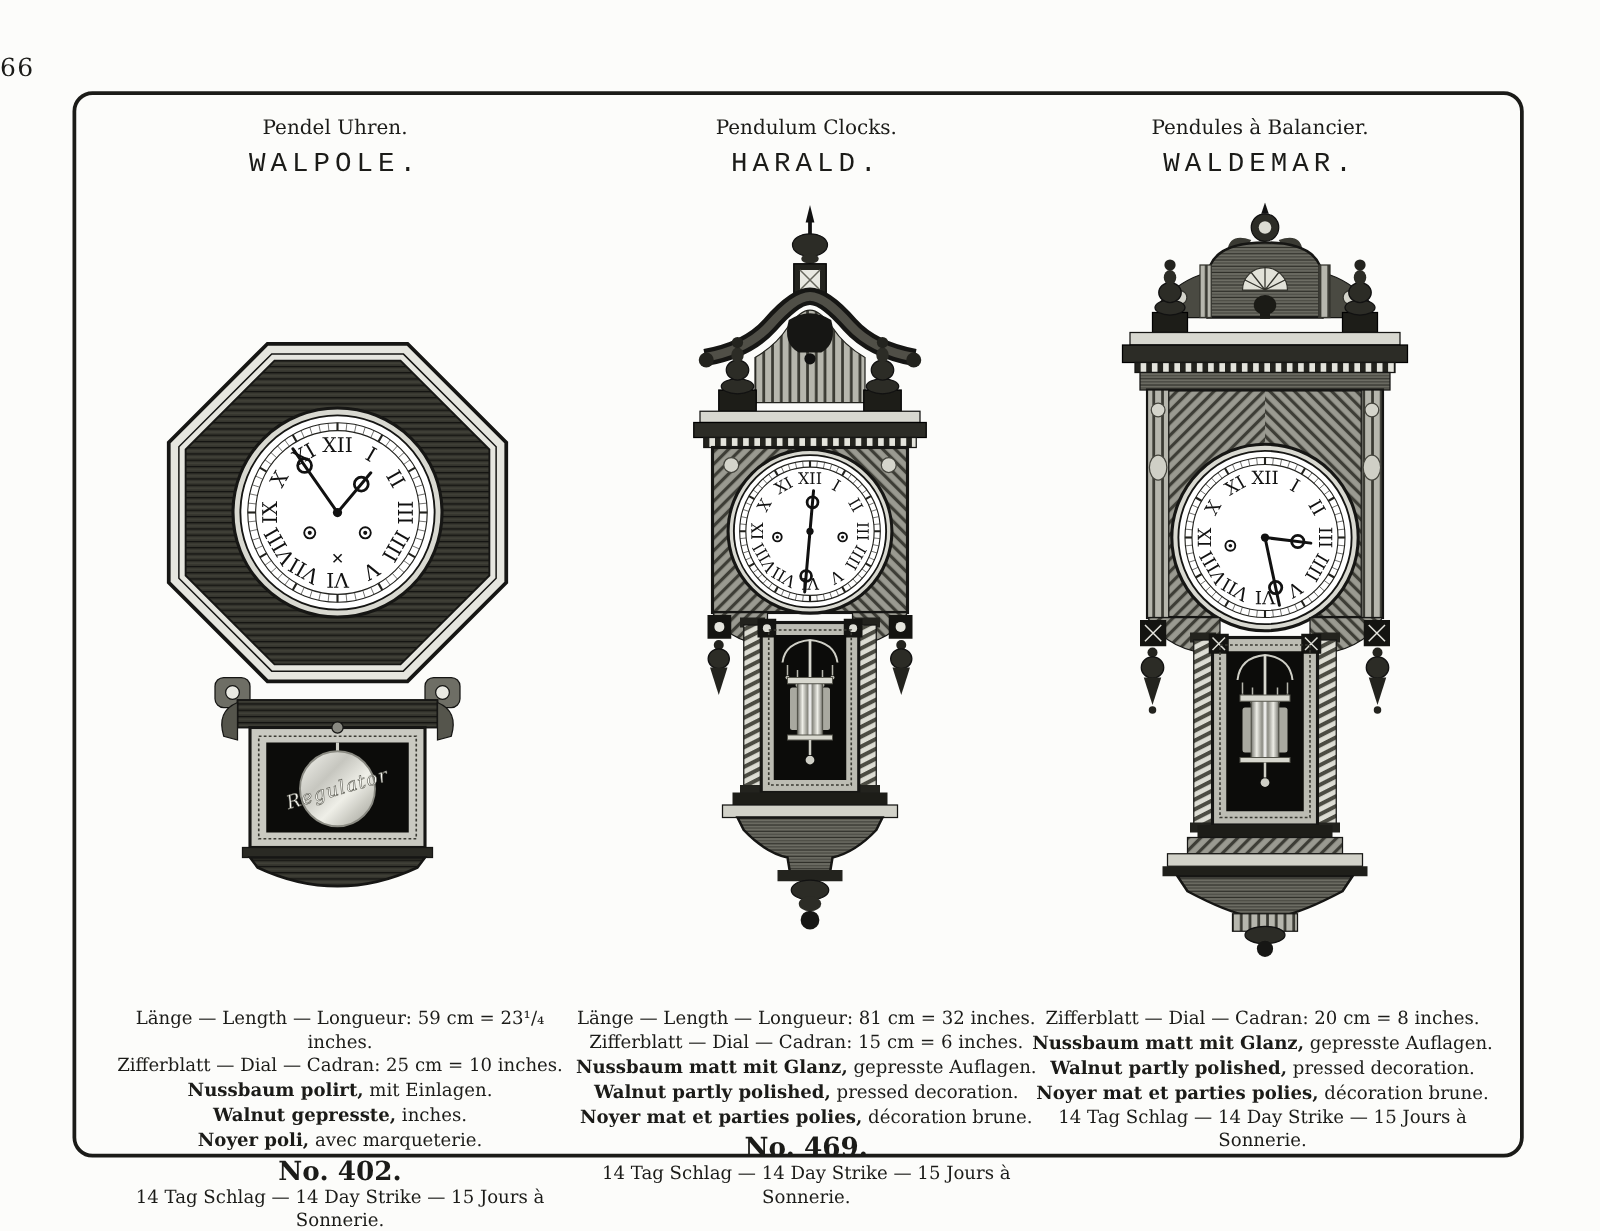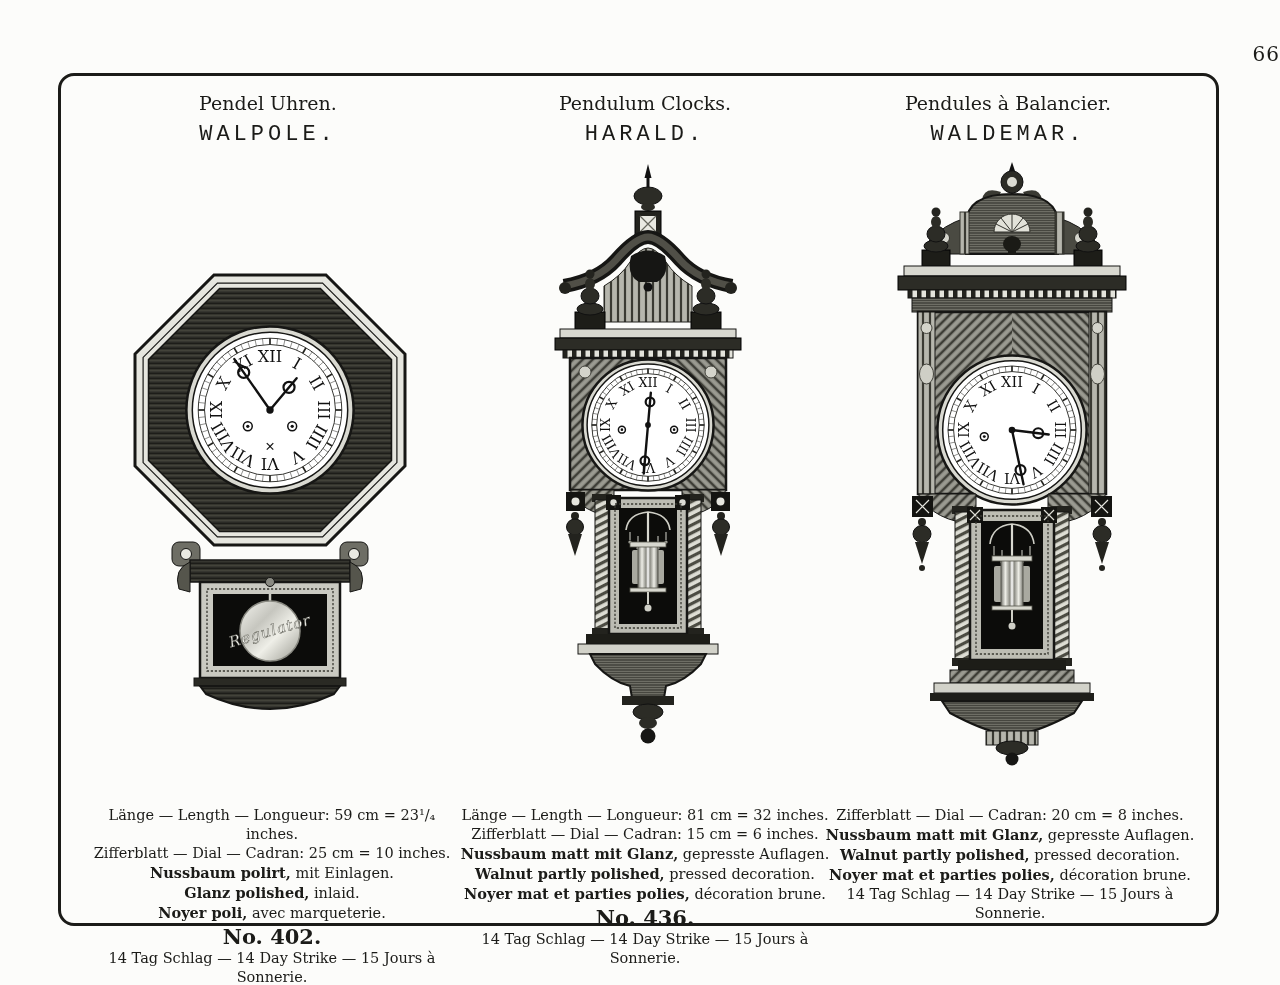--- a/index.html
+++ b/index.html
@@ -2,29 +2,29 @@
 <html><head>
 <meta charset="utf-8">
 <style>
   html,body{margin:0;padding:0;}
   body{
     width:1280px;height:985px;position:relative;overflow:hidden;
     background:#fcfcfa;color:#1b1b18;
     font-family:"DejaVu Serif", serif;
   }
   .page-number{
-    position:absolute;top:42px;left:0;width:1280px;text-align:right;
+    position:absolute;top:42px;left:0;width:1280px;text-align:left;
     font-size:20px;letter-spacing:1px;
   }
   .page-border{
     position:absolute;left:58px;top:73px;width:1161px;height:853px;
     border:3px solid #1b1b18;border-radius:16px;box-sizing:border-box;
   }
   .col-header{position:absolute;top:92px;width:360px;text-align:center;}
-  .col-header .cat{font-size:19px;margin:0 0 8px 0;}
+  .col-header .cat{font-size:16px;margin:0 0 8px 0;}
   .col-header .name{font-size:22px;letter-spacing:4px;font-family:Liberation Mono, monospace;}
   .col-specs{position:absolute;top:806px;width:380px;text-align:center;font-size:14.5px;line-height:19px;}
   .col-specs p{margin:0;}
   .col-specs .no{font-size:21px;font-weight:bold;line-height:25px;margin:1px 0 0 0;}
   .illus{position:absolute;}
   svg text{font-family:"DejaVu Serif", serif;}
 </style>
 </head>
 <body>
 
@@ -565,32 +565,32 @@
     <rect x="114" y="569" width="52" height="14" fill="url(#vlines)" stroke="#161614"></rect>
     <ellipse cx="140" cy="586" rx="16" ry="7" fill="#2c2c26" stroke="#111"></ellipse>
     <circle cx="140" cy="597" r="6.5" fill="#161614"></circle>
   </g>
 </svg>
 
 <div class="col-specs" style="left:82px">
   <p>Länge — Length — Longueur: 59 cm = 23¹/₄ inches.</p>
   <p>Zifferblatt — Dial — Cadran: 25 cm = 10 inches.</p>
   <p><b>Nussbaum polirt,</b><span> mit Einlagen.</span></p>
-  <p><b>Glanz polished,</b><span> inlaid.</span></p>
+  <p><b>Walnut gepresste,</b><span> inches.</span></p>
   <p><b>Noyer poli,</b><span> avec marqueterie.</span></p>
   <p class="no">No. 402.</p>
   <p>14 Tag Schlag — 14 Day Strike — 15 Jours à Sonnerie.</p>
 </div>
 <div class="col-specs" style="left:455px">
   <p>Länge — Length — Longueur: 81 cm = 32 inches.</p>
   <p>Zifferblatt — Dial — Cadran: 15 cm = 6 inches.</p>
   <p><b>Nussbaum matt mit Glanz,</b><span> gepresste Auflagen.</span></p>
   <p><b>Walnut partly polished,</b><span> pressed decoration.</span></p>
   <p><b>Noyer mat et parties polies,</b><span> décoration brune.</span></p>
-  <p class="no">No. 436.</p>
+  <p class="no">No. 469.</p>
   <p>14 Tag Schlag — 14 Day Strike — 15 Jours à Sonnerie.</p>
 </div>
 <div class="col-specs" style="left:820px">
   <p>Zifferblatt — Dial — Cadran: 20 cm = 8 inches.</p>
   <p><b>Nussbaum matt mit Glanz,</b><span> gepresste Auflagen.</span></p>
   <p><b>Walnut partly polished,</b><span> pressed decoration.</span></p>
   <p><b>Noyer mat et parties polies,</b><span> décoration brune.</span></p>
   <p>14 Tag Schlag — 14 Day Strike — 15 Jours à Sonnerie.</p>
 </div>
 

